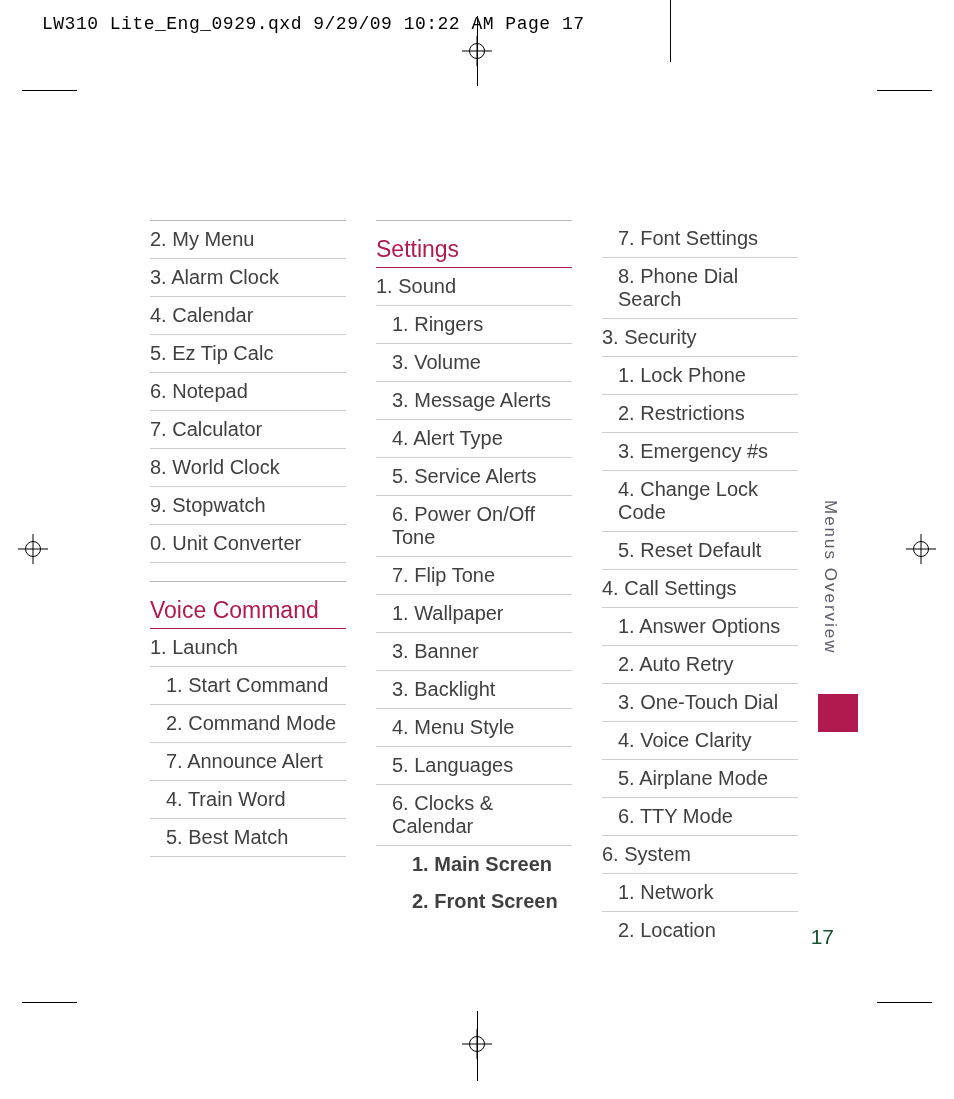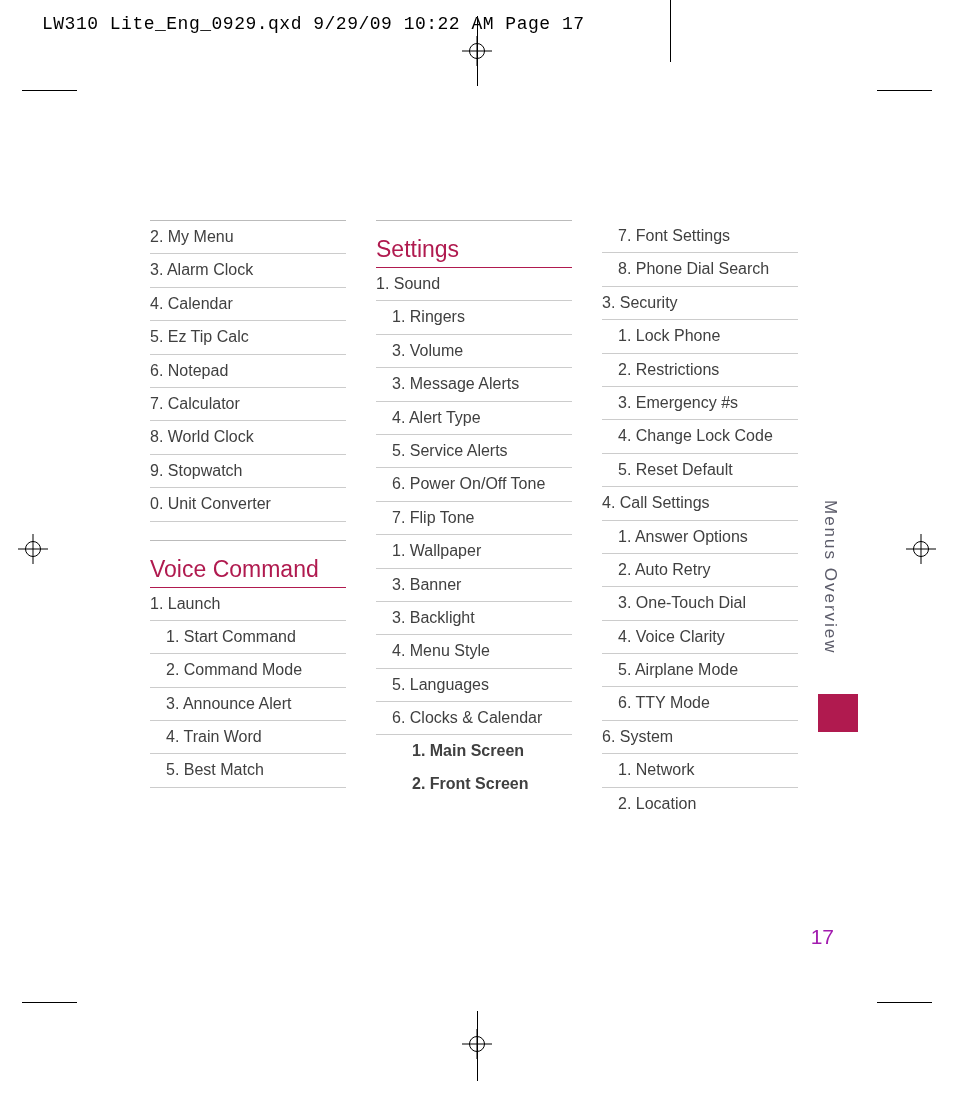--- a/index.html
+++ b/index.html
@@ -76,21 +76,21 @@
     border-top: 1px solid #bbb;
     padding-top: 15px;
     padding-bottom: 6px;
     margin-top: 18px;
   }
   .section-head.first-in-col { margin-top: 0; }
   .section-head.with-rule-bottom { border-bottom: 1px solid #b01a4f; padding-bottom:4px; }
 
   .menu-list { list-style: none; }
   .menu-list li {
-    font-size: 16px;
+    font-size: 20px;
     color: #404040;
     border-bottom: 1px solid #ccc;
     padding: 7px 0 7px 0;
     line-height: 1.15;
   }
   .menu-list li.noline { border-bottom: none; }
   .menu-list.topless li:first-child { border-top: none; }
   .col > .menu-list:first-child { border-top: 1px solid #bbb; }
 
   
@@ -112,21 +112,21 @@
     height: 38px;
     background: #b01a4f;
   }
 
   
   .page-num {
     position: absolute;
     right: 120px;
     top: 925px;
     font-size: 21px;
-    color: #a21caf;
+    color: #14532d;
   }
 
 </style>
 </head>
 <body>
 
 <div class="slug">LW310 Lite_Eng_0929.qxd  9/29/09  10:22 AM  Page 17</div>
 
 <div class="vbar-top"></div>
 
@@ -168,21 +168,21 @@
         <li>9. Stopwatch</li>
         <li>0. Unit Converter</li>
       </ul>
     <div class="section-head with-rule-bottom">Voice Command</div>
     <ul class="menu-list topless">
       <li>1. Launch</li>
     </ul>
     <ul class="menu-list topless" id="col1-launch">
         <li class="sub">1. Start Command</li>
         <li class="sub">2. Command Mode</li>
-        <li class="sub">3. Announce Alert</li>
+        <li class="sub">7. Announce Alert</li>
         <li class="sub">4. Train Word</li>
         <li class="sub">5. Best Match</li>
       </ul>
   </div>
 
   <div class="col indent-support">
     <div class="section-head first-in-col with-rule-bottom" style="border-top:1px solid #bbb;">Settings</div>
     <ul class="menu-list topless" id="col2-list">
         <li>1. Sound</li>
         <li class="sub">1. Ringers</li>

